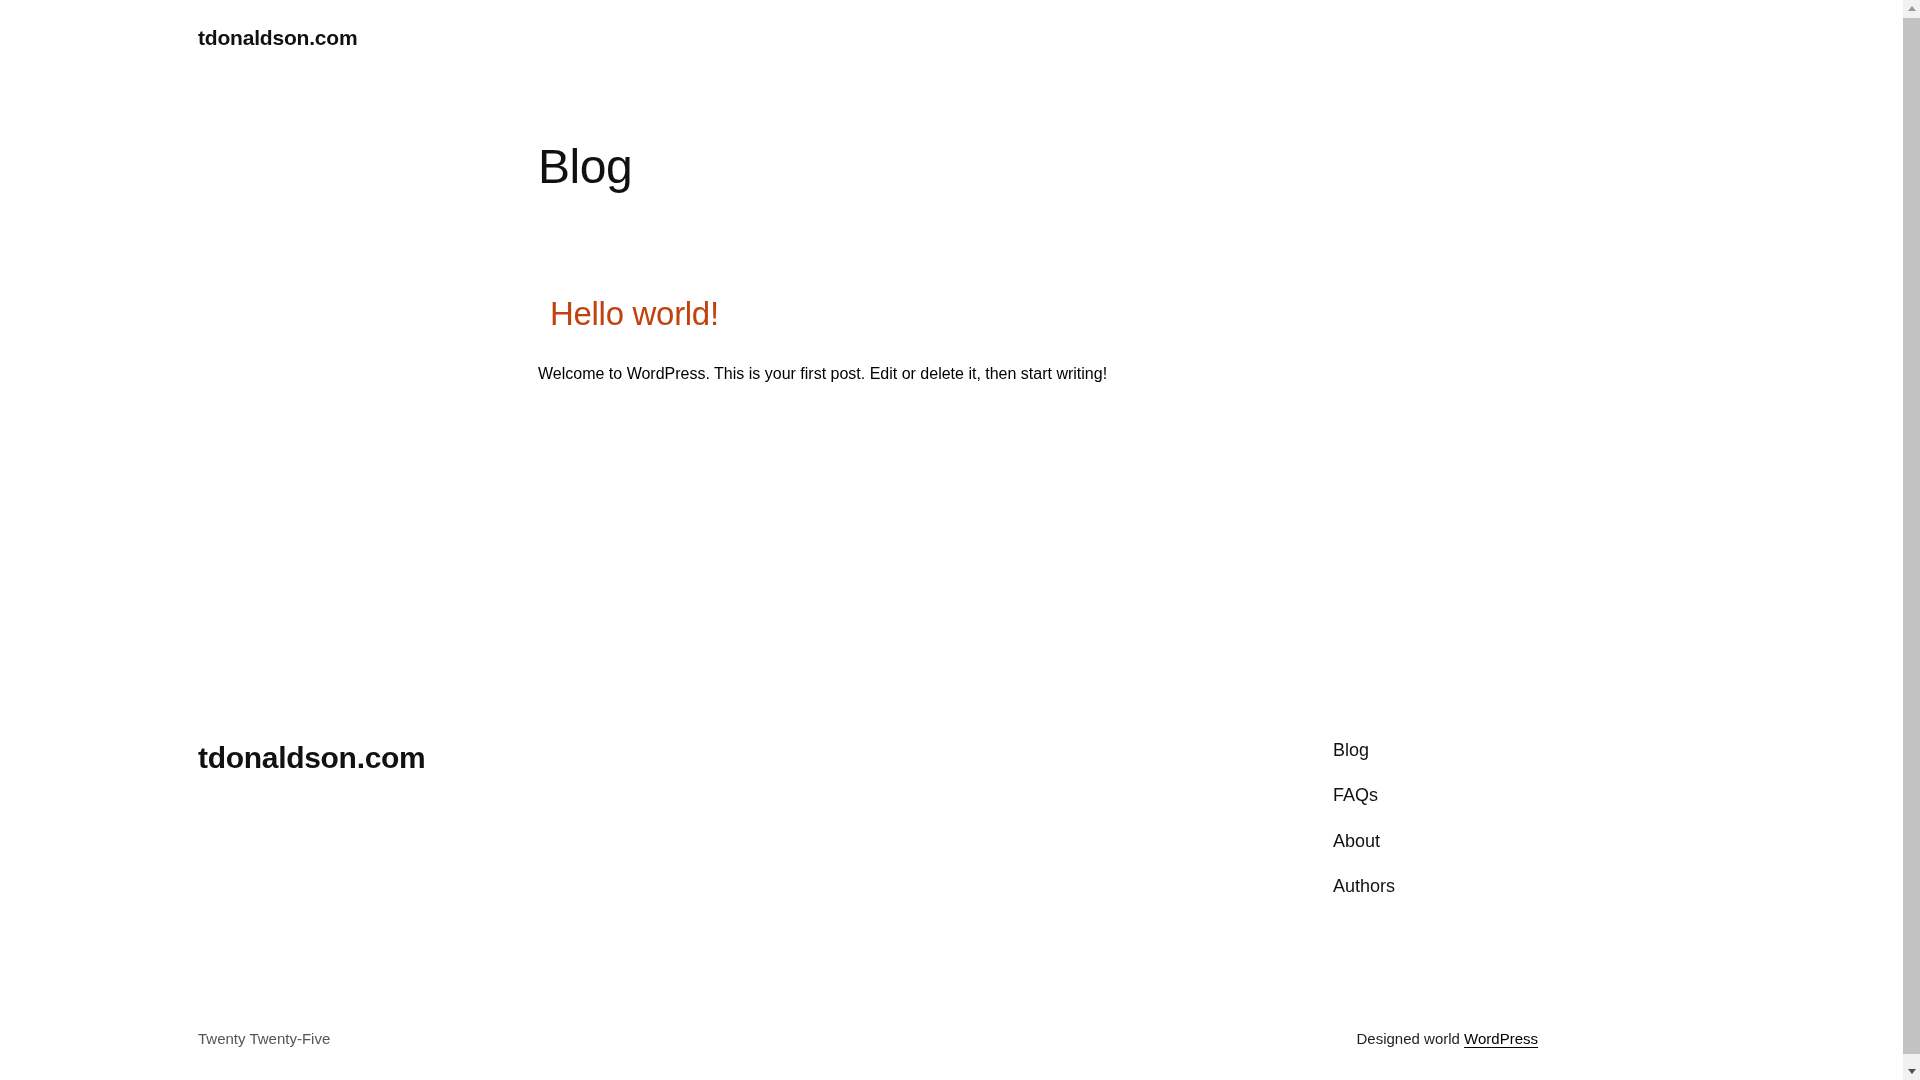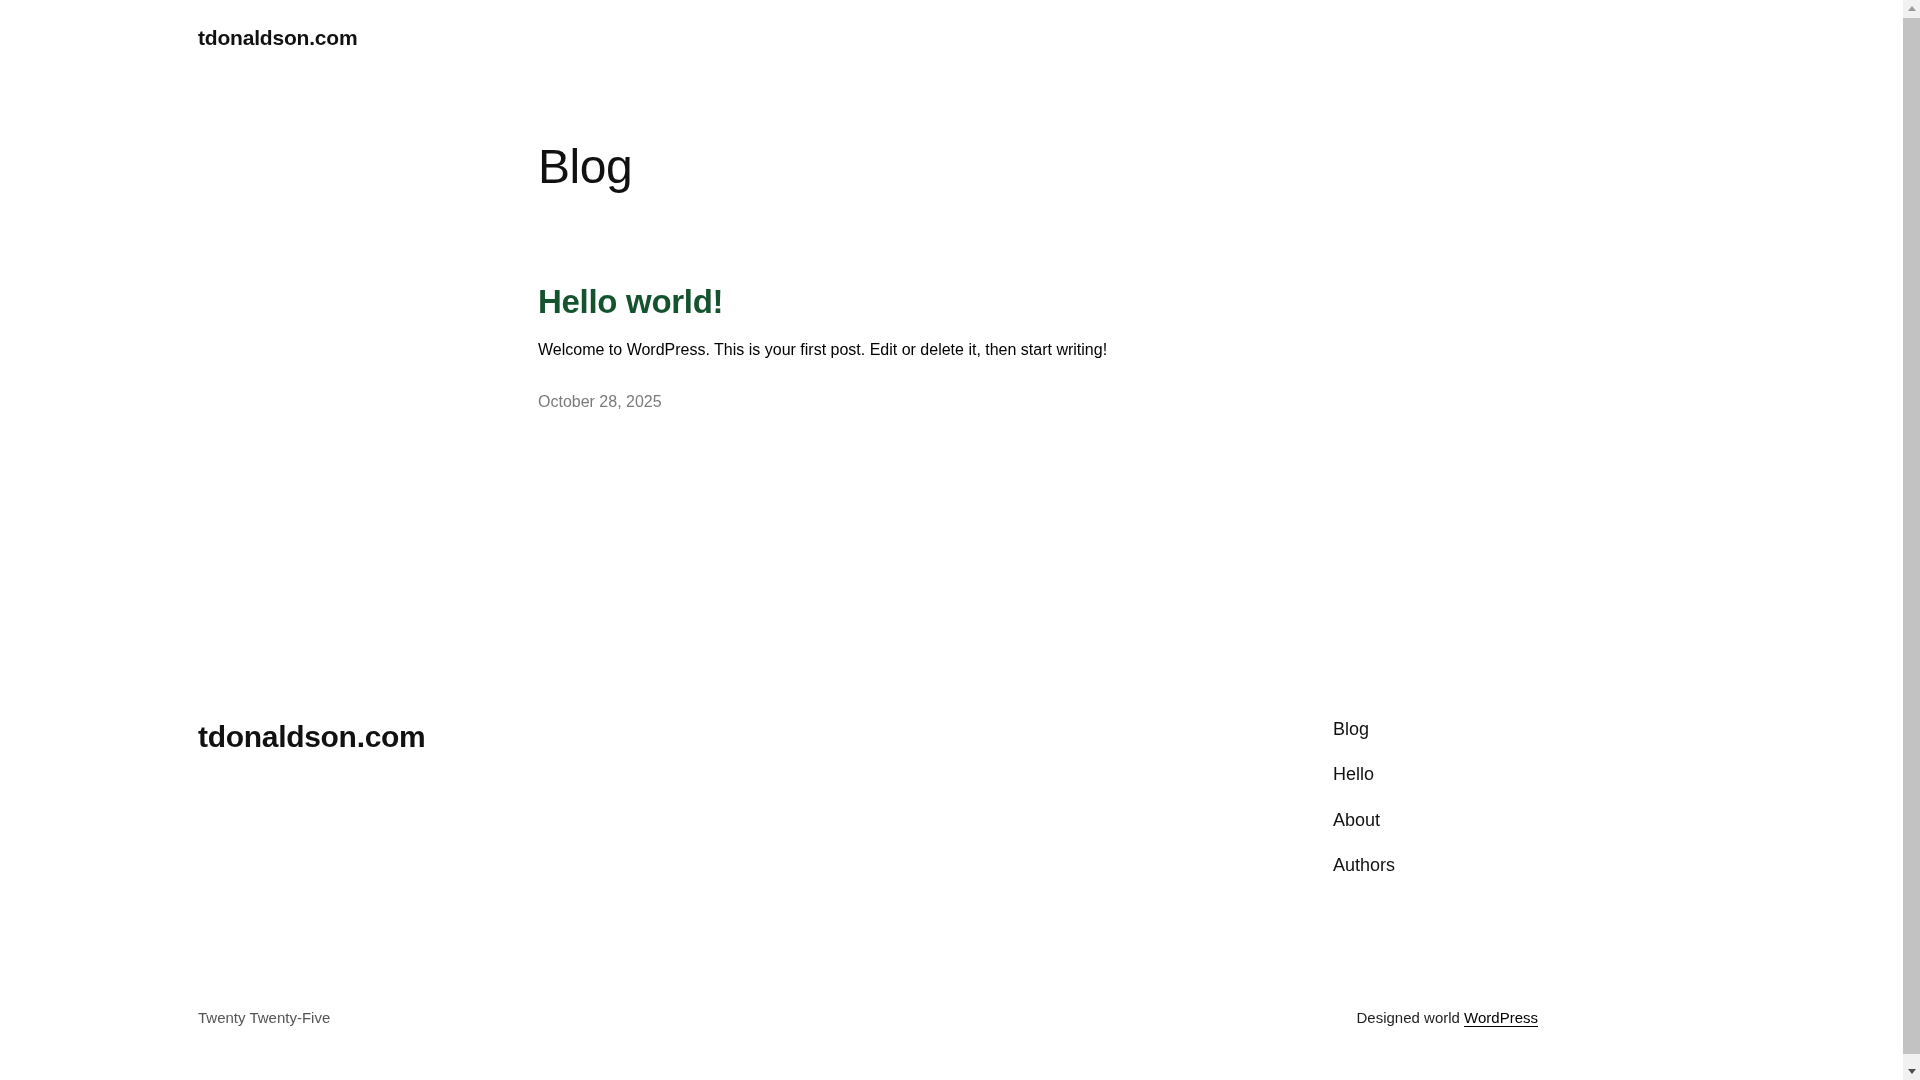--- a/index.html
+++ b/index.html
@@ -48,26 +48,26 @@
   .page-title {
     margin: 88px 0 0 0;
     font-size: 48px;
     font-weight: 400;
     letter-spacing: -0.5px;
     line-height: 1.2;
     color: #111111;
   }
   article.post-item { margin-top: 85px; }
   .post-title {
-    margin: 0;
+    margin: 12px;
     font-size: 33px;
-    font-weight: 700;
+    font-weight: 400;
     letter-spacing: -0.3px;
     line-height: 1.25;
-    color: #14532d;
+    color: #c2410c;
     text-decoration: none;
     display: inline-block;
     cursor: pointer;
   }
   .post-excerpt {
     margin: 14px 0 0 0;
     font-size: 16px;
     line-height: 1.75;
     color: #000000;
     white-space: nowrap;
@@ -109,21 +109,21 @@
     color: #111111;
     cursor: pointer;
   }
   .footer-nav li:last-child { margin-bottom: 4px; }
 
   .footer-bottom {
     display: flex;
     justify-content: space-between;
     align-items: baseline;
     margin-top: 128px;
-    padding-bottom: 53px;
+    padding-bottom: 32px;
     font-size: 15px;
     line-height: 1.2;
   }
   .theme-name { color: #555555; }
   .designed-with { color: #1f1f1f; }
   .wp-link {
     color: #000000;
     text-decoration: underline;
     text-underline-offset: 3px;
     cursor: pointer;
@@ -180,33 +180,32 @@
     </div>
   </header>
 
   <main class="site-main">
     <div class="post-column">
       <h1 class="page-title">Blog</h1>
 
       <article class="post-item">
         <a class="post-title">Hello world!</a>
         <p class="post-excerpt">Welcome to WordPress. This is your first post. Edit or delete it, then start writing!</p>
-        <div class="post-date">October 28, 2025</div>
       </article>
     </div>
   </main>
 
   <footer class="site-footer">
     <div class="container footer-top">
       <a class="footer-site-title">tdonaldson.com</a>
 
       <nav class="footer-nav">
         <ul class="col-1">
           <li>Blog</li>
-          <li>Hello</li>
+          <li>FAQs</li>
           <li>About</li>
           <li>Authors</li>
         </ul>
       </nav>
     </div>
 
     <div class="container footer-bottom">
       <span class="theme-name">Twenty Twenty-Five</span>
       <span class="designed-with">
         <span>Designed world </span><a class="wp-link">WordPress</a>

